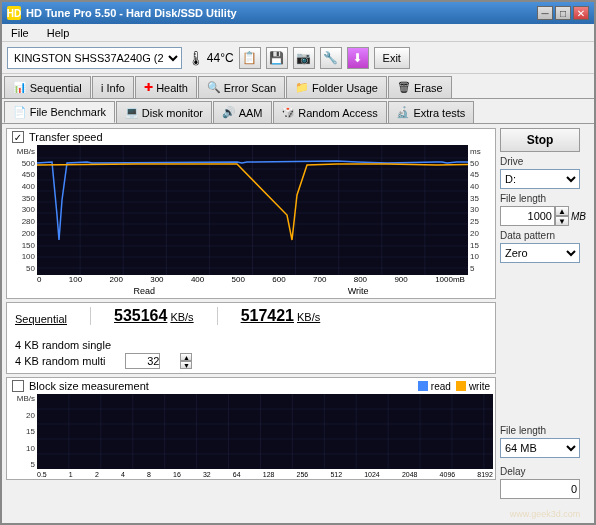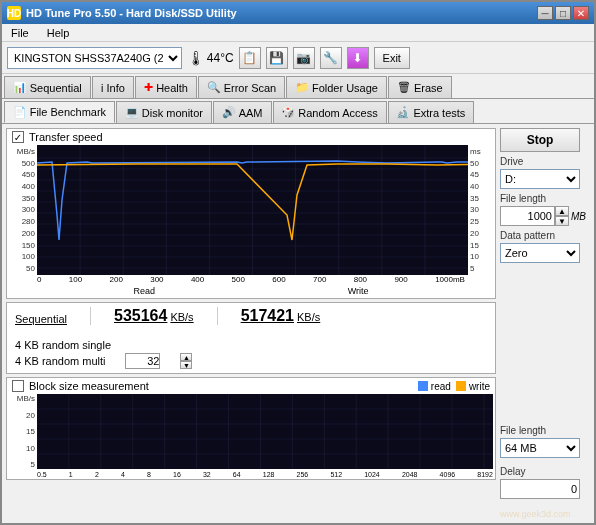--- a/index.html
+++ b/index.html
@@ -386,21 +386,21 @@
             <option>256 MB</option>
             <option>512 MB</option>
           </select>
         </div>
 
         <div class="control-group" style="margin-top:8px;">
           <span class="control-label">Delay</span>
           <input type="text" class="control-input" value="0" style="width: 80px;">
         </div>
 
-        <div style="margin-top:10px; opacity:0.2; color:#cc8800; font-size:9px;">
+        <div style="margin-top:10px; text-align:center; opacity:0.2; color:#cc8800; font-size:9px;">
           www.geek3d.com
         </div>
       </div>
     </div>
 
   </div>
 
 </div>
 
 </body></html>

